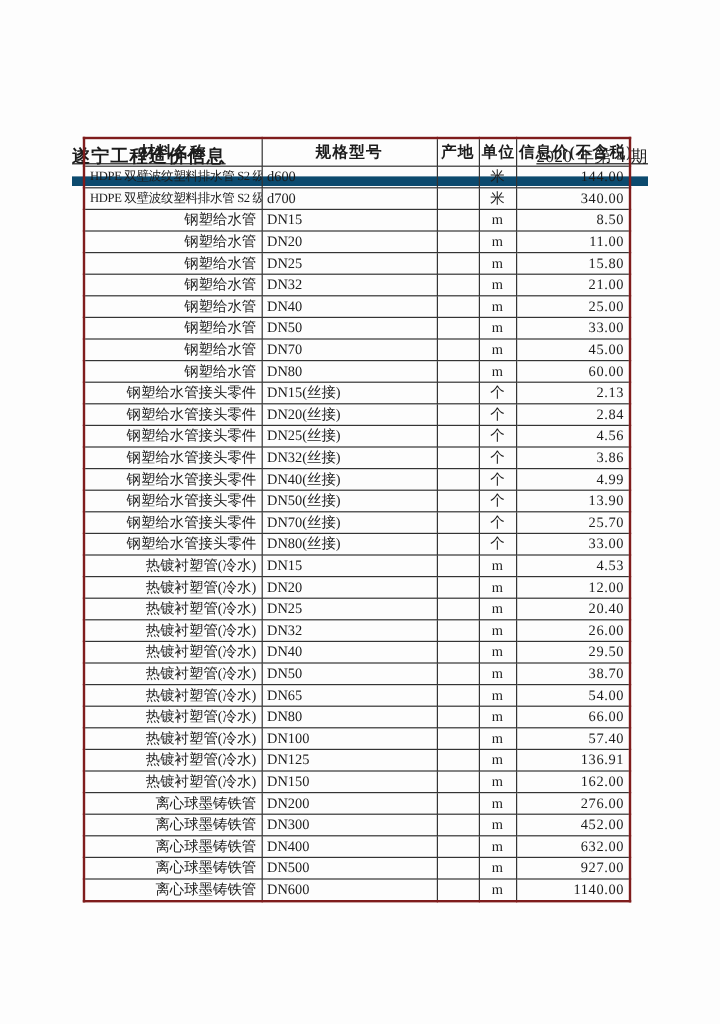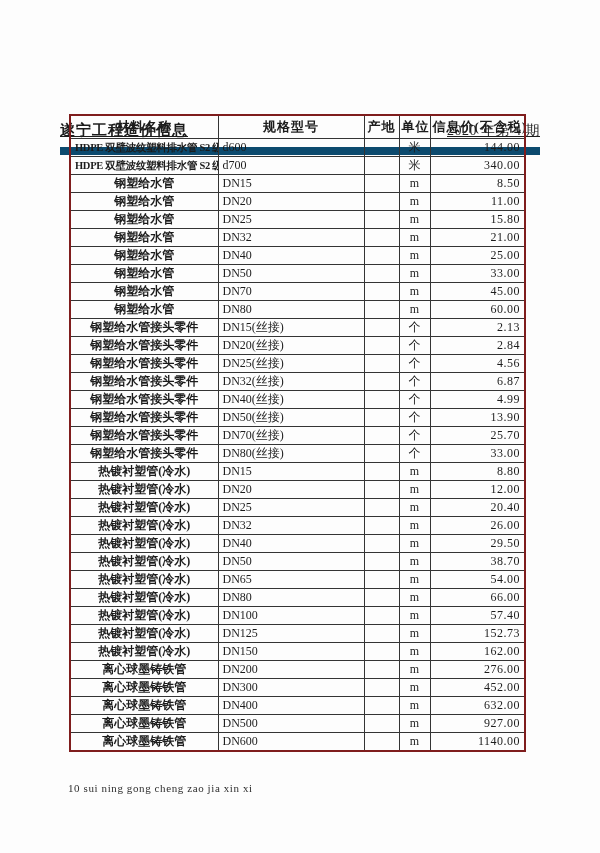--- a/index.html
+++ b/index.html
@@ -58,21 +58,21 @@
     text-align: center;
     letter-spacing: 1px;
     padding: 0 2px;
   }
   .materials td {
     height: 17.4px;
     font-size: 12px;
     line-height: 17px;
     padding: 0 4px;
   }
-  .materials td.c0 { text-align: center; font-weight: bold; }
+  .materials td.c0 { text-align: right; }
   .materials td.c0.tight { font-size: 10.5px; letter-spacing: -0.3px; }
   .materials td.c1 { text-align: left; }
   .materials td.c2 { text-align: center; }
   .materials td.c3 { text-align: center; }
   .materials td.c4 { text-align: right; letter-spacing: 0.5px; }
   .doc-footer {
     position: absolute;
     left: 68px;
     top: 782px;
     font-size: 11px;
@@ -197,21 +197,21 @@
           <td class="c1">DN25(丝接)</td>
           <td class="c2"></td>
           <td class="c3">个</td>
           <td class="c4">4.56</td>
         </tr>
         <tr>
           <td class="c0">钢塑给水管接头零件</td>
           <td class="c1">DN32(丝接)</td>
           <td class="c2"></td>
           <td class="c3">个</td>
-          <td class="c4">6.87</td>
+          <td class="c4">3.86</td>
         </tr>
         <tr>
           <td class="c0">钢塑给水管接头零件</td>
           <td class="c1">DN40(丝接)</td>
           <td class="c2"></td>
           <td class="c3">个</td>
           <td class="c4">4.99</td>
         </tr>
         <tr>
           <td class="c0">钢塑给水管接头零件</td>
@@ -232,21 +232,21 @@
           <td class="c1">DN80(丝接)</td>
           <td class="c2"></td>
           <td class="c3">个</td>
           <td class="c4">33.00</td>
         </tr>
         <tr>
           <td class="c0">热镀衬塑管(冷水)</td>
           <td class="c1">DN15</td>
           <td class="c2"></td>
           <td class="c3">m</td>
-          <td class="c4">8.80</td>
+          <td class="c4">4.53</td>
         </tr>
         <tr>
           <td class="c0">热镀衬塑管(冷水)</td>
           <td class="c1">DN20</td>
           <td class="c2"></td>
           <td class="c3">m</td>
           <td class="c4">12.00</td>
         </tr>
         <tr>
           <td class="c0">热镀衬塑管(冷水)</td>
@@ -295,21 +295,21 @@
           <td class="c1">DN100</td>
           <td class="c2"></td>
           <td class="c3">m</td>
           <td class="c4">57.40</td>
         </tr>
         <tr>
           <td class="c0">热镀衬塑管(冷水)</td>
           <td class="c1">DN125</td>
           <td class="c2"></td>
           <td class="c3">m</td>
-          <td class="c4">152.73</td>
+          <td class="c4">136.91</td>
         </tr>
         <tr>
           <td class="c0">热镀衬塑管(冷水)</td>
           <td class="c1">DN150</td>
           <td class="c2"></td>
           <td class="c3">m</td>
           <td class="c4">162.00</td>
         </tr>
         <tr>
           <td class="c0">离心球墨铸铁管</td>
@@ -342,15 +342,14 @@
         <tr>
           <td class="c0">离心球墨铸铁管</td>
           <td class="c1">DN600</td>
           <td class="c2"></td>
           <td class="c3">m</td>
           <td class="c4">1140.00</td>
         </tr>
       </tbody>
   </table>
 
-  <div class="doc-footer">10  sui ning gong cheng zao jia xin xi</div>
 
 </div>
 
 </body></html>

